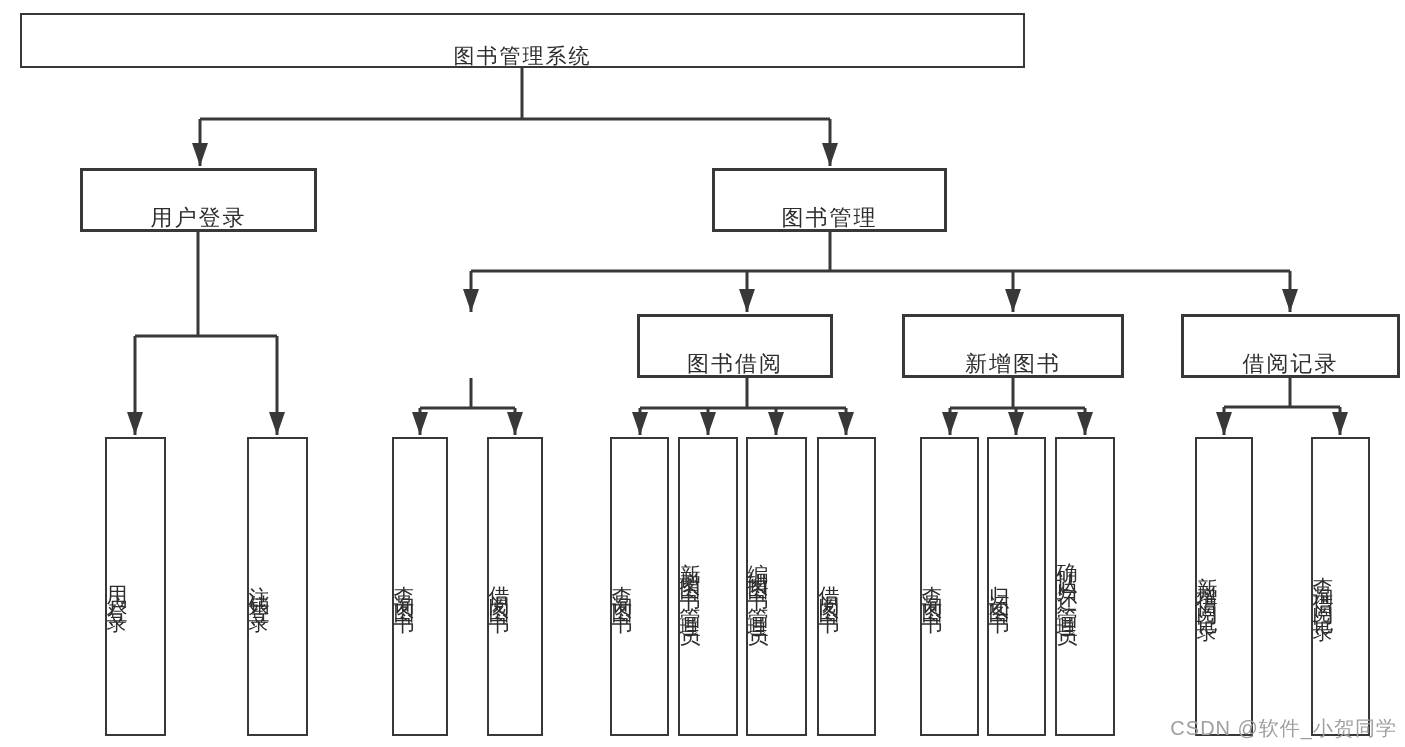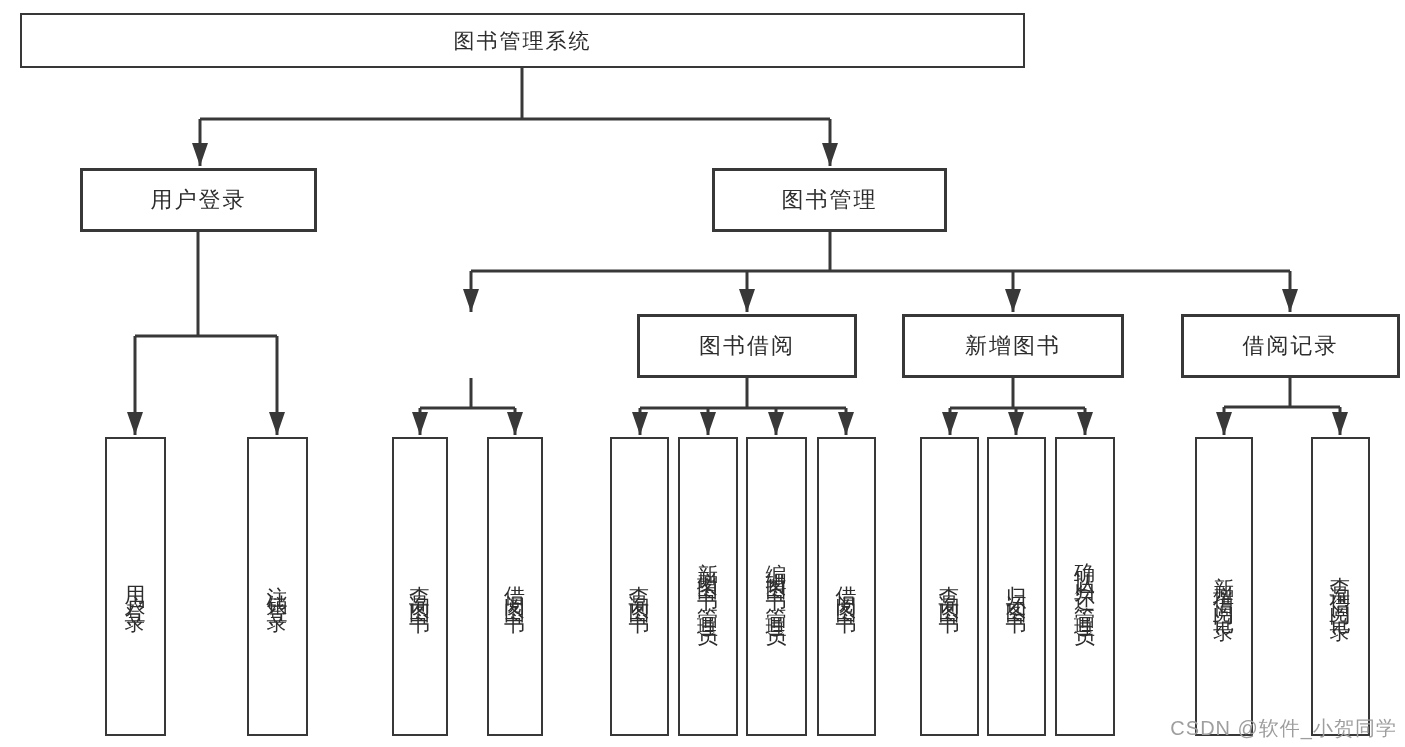--- a/index.html
+++ b/index.html
@@ -21,21 +21,21 @@
     left: 0; top: 0;
     width: 1405px;
     height: 747px;
   }
   .node {
     position: absolute;
     box-sizing: border-box;
     background: #ffffff;
     border: 3px solid #383838;
     display: flex;
-    align-items: center;
+    align-items: flex-end;
     justify-content: center;
     font-size: 22px;
     letter-spacing: 2px;
     color: #2d2d2d;
     line-height: 1;
     z-index: 2;
   }
   .node.root {
     border-width: 2px;
     font-size: 21px;
@@ -126,21 +126,21 @@
     <span>图书管理系统</span>
   </div>
 
   <div class="node" style="left:80px; top:168px; width:237px; height:64px;">
     <span>用户登录</span>
   </div>
   <div class="node" style="left:712px; top:168px; width:235px; height:64px;font-family:Liberation Serif, serif;">
     <span>图书管理</span>
   </div>
 
-  <div class="node" style="left:637px; top:314px; width:220px; height:64px;">
+  <div class="node" style="left:637px; top:314px; width:196px; height:64px;">
     <span>图书借阅</span>
   </div>
   <div class="node" style="left:902px; top:314px; width:222px; height:64px;">
     <span>新增图书</span>
   </div>
   <div class="node" style="left:1181px; top:314px; width:219px; height:64px;">
     <span>借阅记录</span>
   </div>
 
   <div class="node leaf" style="left:105px; top:437px; width:61px; height:299px;">

